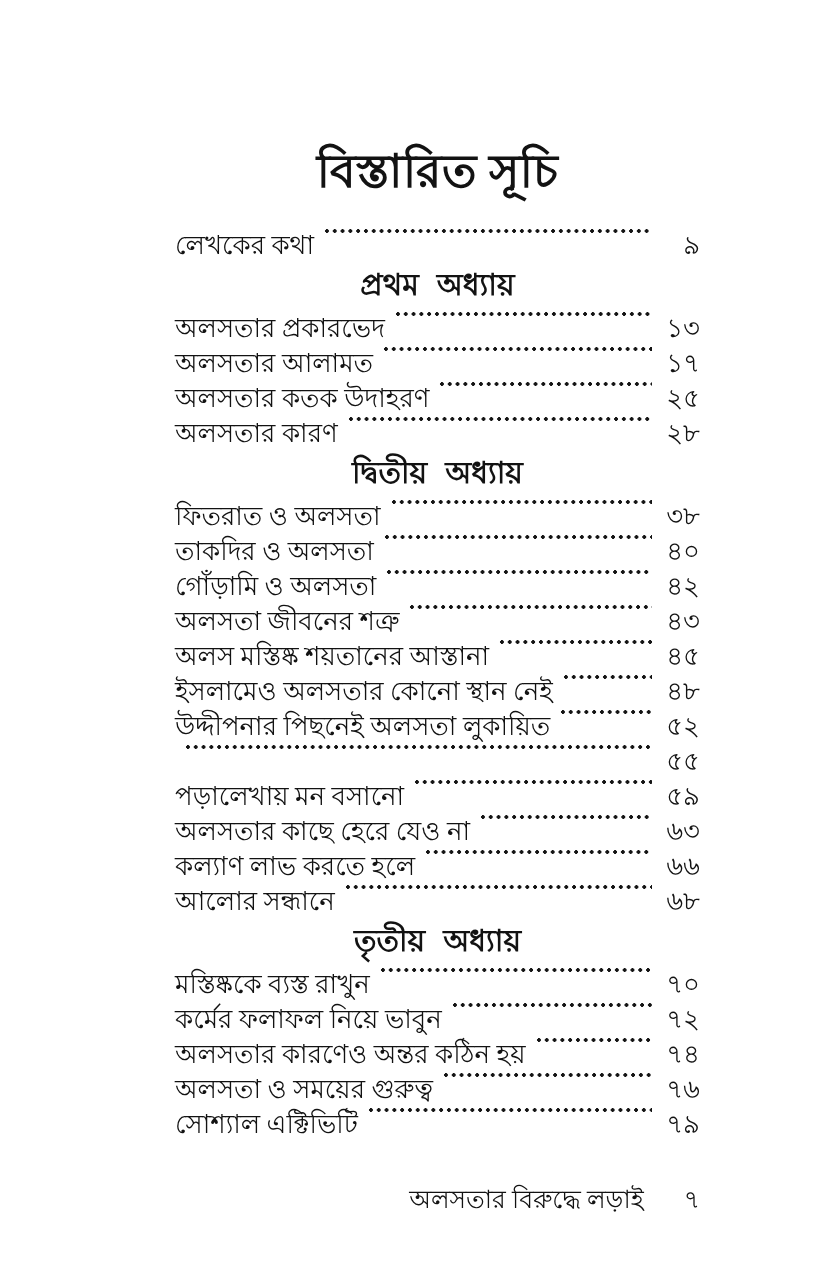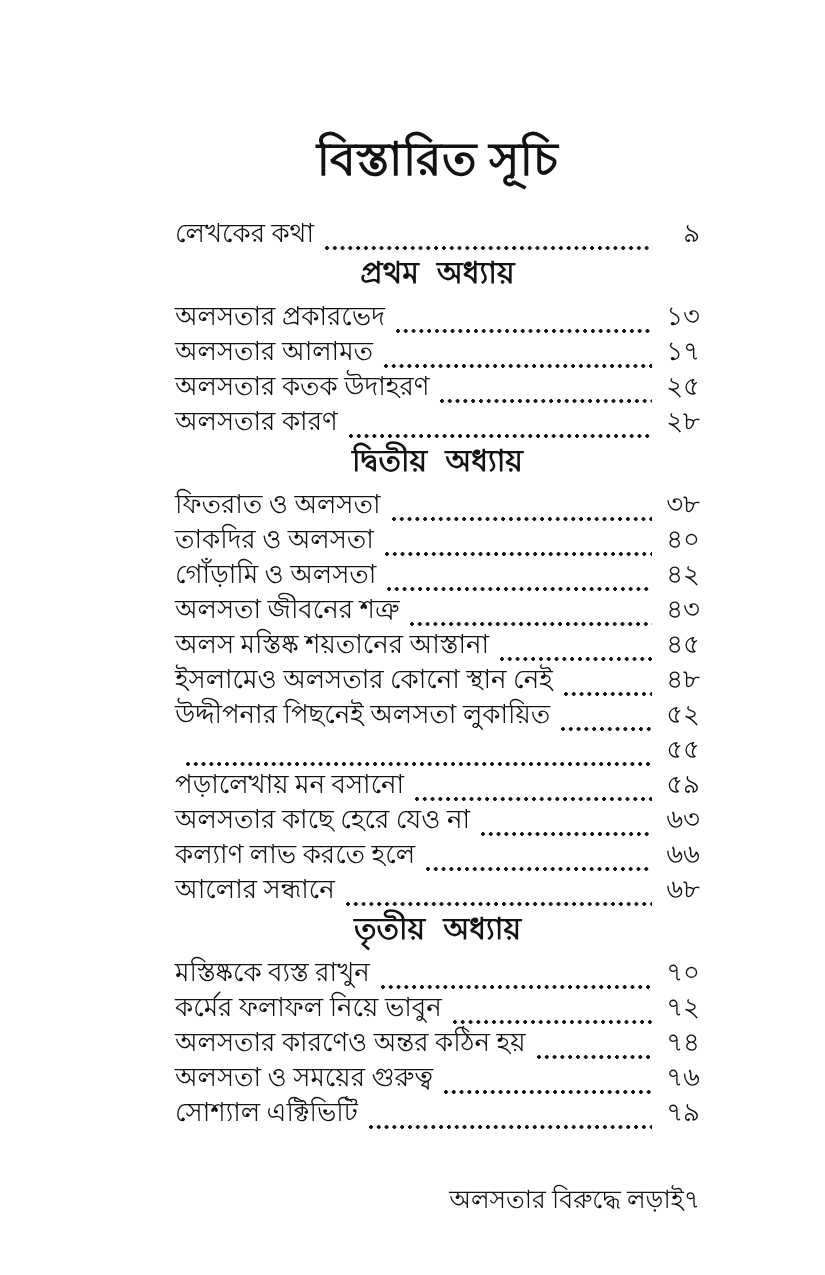--- a/index.html
+++ b/index.html
@@ -12,30 +12,30 @@
     width: 825px;
     height: 1275px;
     background: #ffffff;
     box-sizing: border-box;
     padding: 130px 125px 0 175px;
     font-family: "Liberation Serif", "DejaVu Sans", sans-serif;
     color: #121212;
     overflow: hidden;
   }
   .title {
-    margin: 0 0 26px 0;
+    margin: 12px 0 26px 0;
     font-size: 46px;
     line-height: 60px;
     font-weight: 700;
     text-align: center;
     letter-spacing: 0.5px;
   }
   .toc-row {
     display: flex;
-    align-items: flex-end;
+    align-items: flex-start;
     font-size: 26px;
     line-height: 35px;
     white-space: nowrap;
   }
   .toc-label { flex: 0 0 auto; }
   .leader {
     flex: 1 1 auto;
     height: 6px;
     margin: 0 8px 0 10px;
     background-image: radial-gradient(circle at 3px 3px, #141414 1.6px, transparent 2.1px);
@@ -57,20 +57,21 @@
     font-family: Liberation Mono, monospace;
   }
   .footer {
     position: absolute;
     left: 0;
     right: 125px;
     top: 1185px;
     display: flex;
     justify-content: flex-end;
     align-items: baseline;
+    gap: 40px;
     font-size: 25px;
     line-height: 30px;
     color: #121212;
   }
 </style>
 </head>
 <body>
 
 <div class="page">
 

